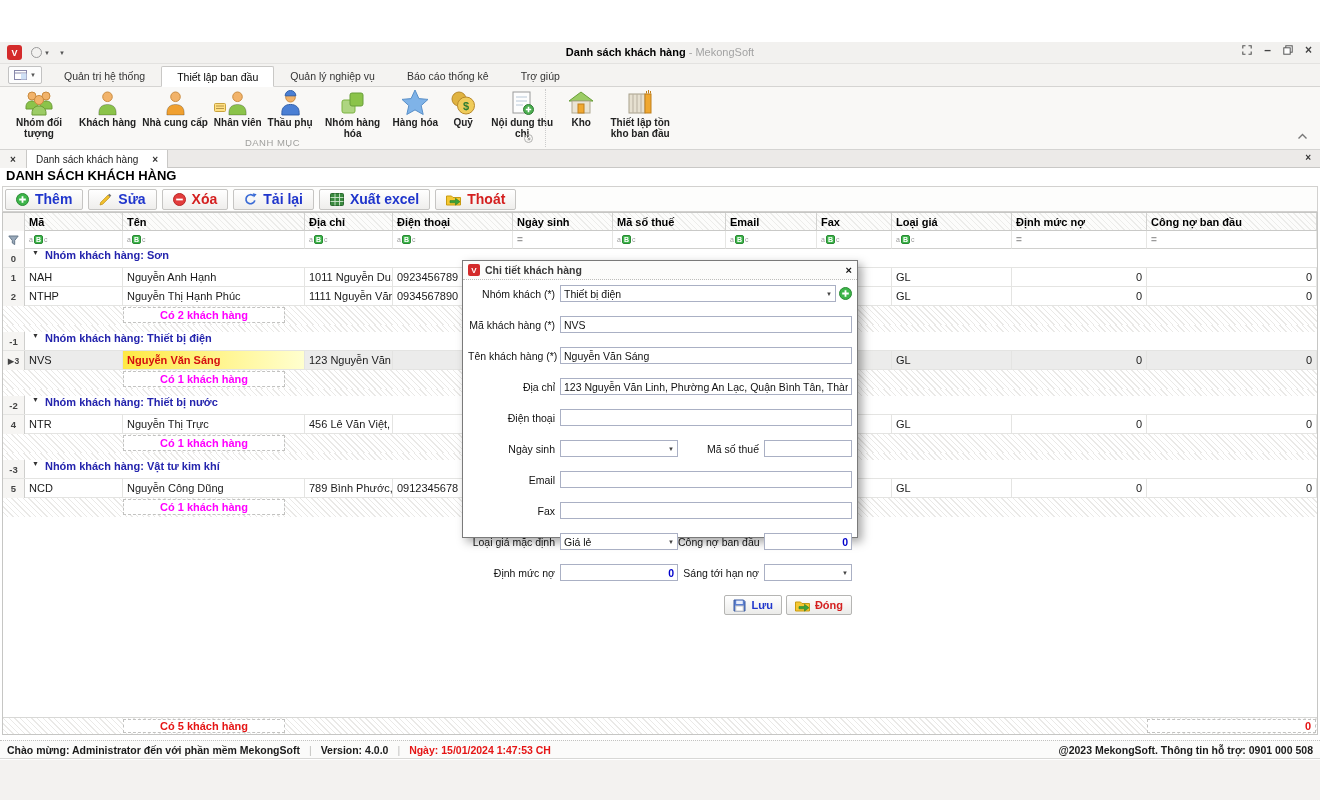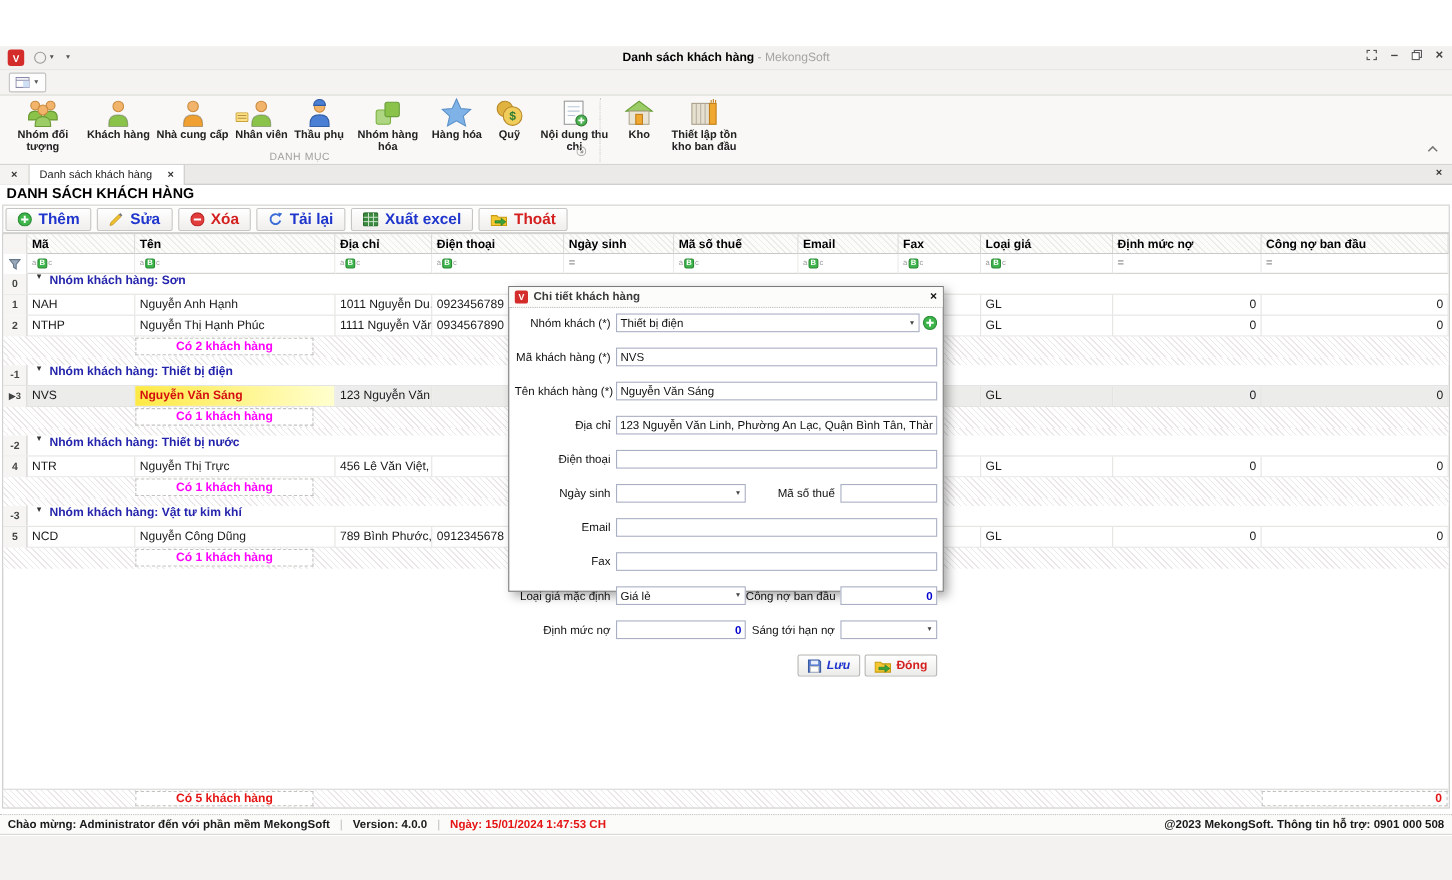--- a/index.html
+++ b/index.html
@@ -97,21 +97,21 @@
   .dlg-input, .combo { height:17px; border:1px solid #aab0c4; background:#fff; font-size:10.5px; font-family:inherit; padding:0 3px; color:#111; }
   .dlg-input { width:100%; }
   .grow { flex:1; min-width:0; display:flex; }
   .half { width:118px; flex:none; display:flex; }
   .combo { flex:1; display:flex; align-items:center; position:relative; padding-right:12px; overflow:hidden; white-space:nowrap; }
   .combo .arrow { position:absolute; right:3px; font-size:6px; color:#444; }
   .num-blue { color:#0000cc; font-weight:bold; text-align:right; }
   .plus-btn { margin-left:3px; flex:none; display:flex; align-items:center; }
   .dlg-buttons { display:flex; justify-content:flex-end; gap:4px; margin-top:2px; }
   .dlg-btn { height:20px; border:1px solid #b5b5b3; border-radius:2px; background:linear-gradient(#ffffff,#ebebe9); display:flex; align-items:center; gap:5px; padding:0 8px; font-size:11px; font-weight:bold; }
-  .dlg-btn.blue { color:#1f35cc;font-style:italic; }
+  .dlg-btn.blue { color:#1f35cc; }
   .dlg-btn.red { color:#d41f1f; }
 </style>
 </head>
 <body>
 
 <div id="canvas">
 
   <div class="titlebar">
     <div class="qat">
       <div class="vlogo">V</div>
@@ -140,20 +140,27 @@
   </div>
 
   <div class="ribbon-tabs">
     <div class="app-btn">
         <svg width="13" height="10" viewBox="0 0 13 10">
           <rect x="0.5" y="0.5" width="12" height="9" fill="#fff" stroke="#88a"></rect>
           <path d="M0.5 3h12" stroke="#88a"></path>
           <rect x="7" y="3.5" width="5.5" height="6" fill="#cfe0f5"></rect>
         </svg>
         <span class="caret">▼</span>
+      </div>
+    <div id="ribbon-tabs-host" style="display:flex;align-items:flex-end;height:23px">
+        <div class="rtab">Quản trị hệ thống</div>
+        <div class="rtab active">Thiết lập ban đầu</div>
+        <div class="rtab">Quản lý nghiệp vụ</div>
+        <div class="rtab">Báo cáo thống kê</div>
+        <div class="rtab">Trợ giúp</div>
       </div>
   </div>
 
   <div class="ribbon-body">
     <div class="ribbon-items" id="ribbon-items-host">
         <div class="ritem">
           <div class="ric">
             <svg width="30" height="26" viewBox="0 0 30 26">
               <circle cx="8" cy="6" r="4" fill="#f2b36a" stroke="#c98a3e"></circle>
               <circle cx="22" cy="6" r="4" fill="#f2b36a" stroke="#c98a3e"></circle>

